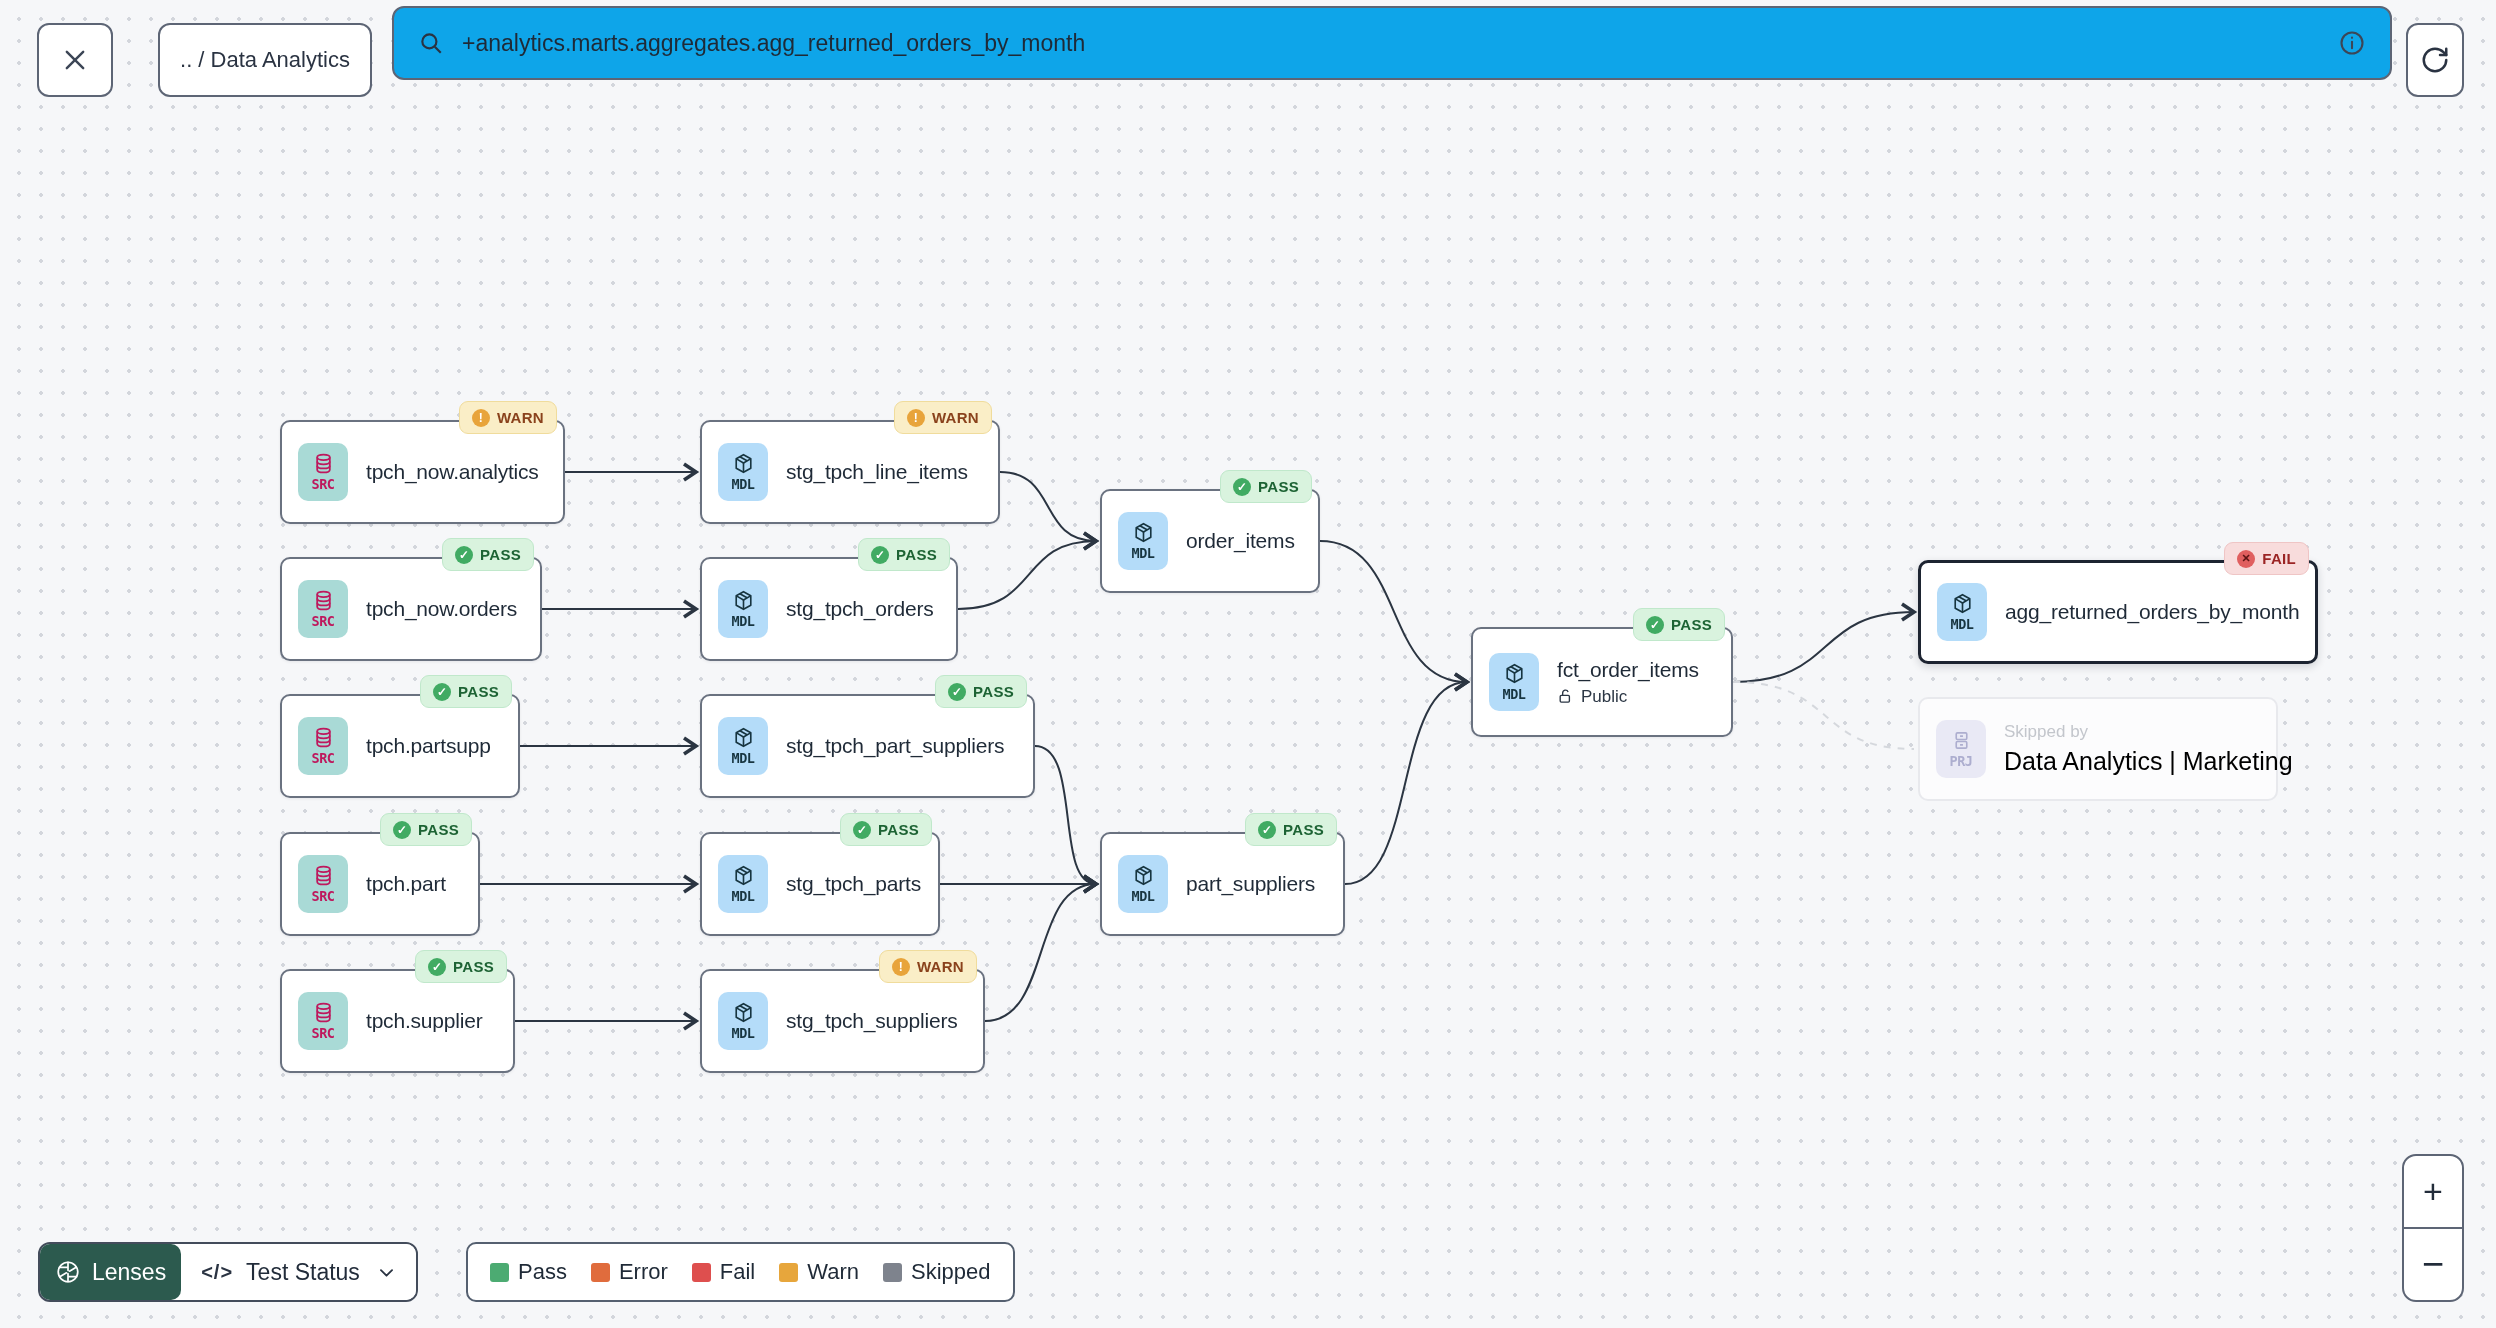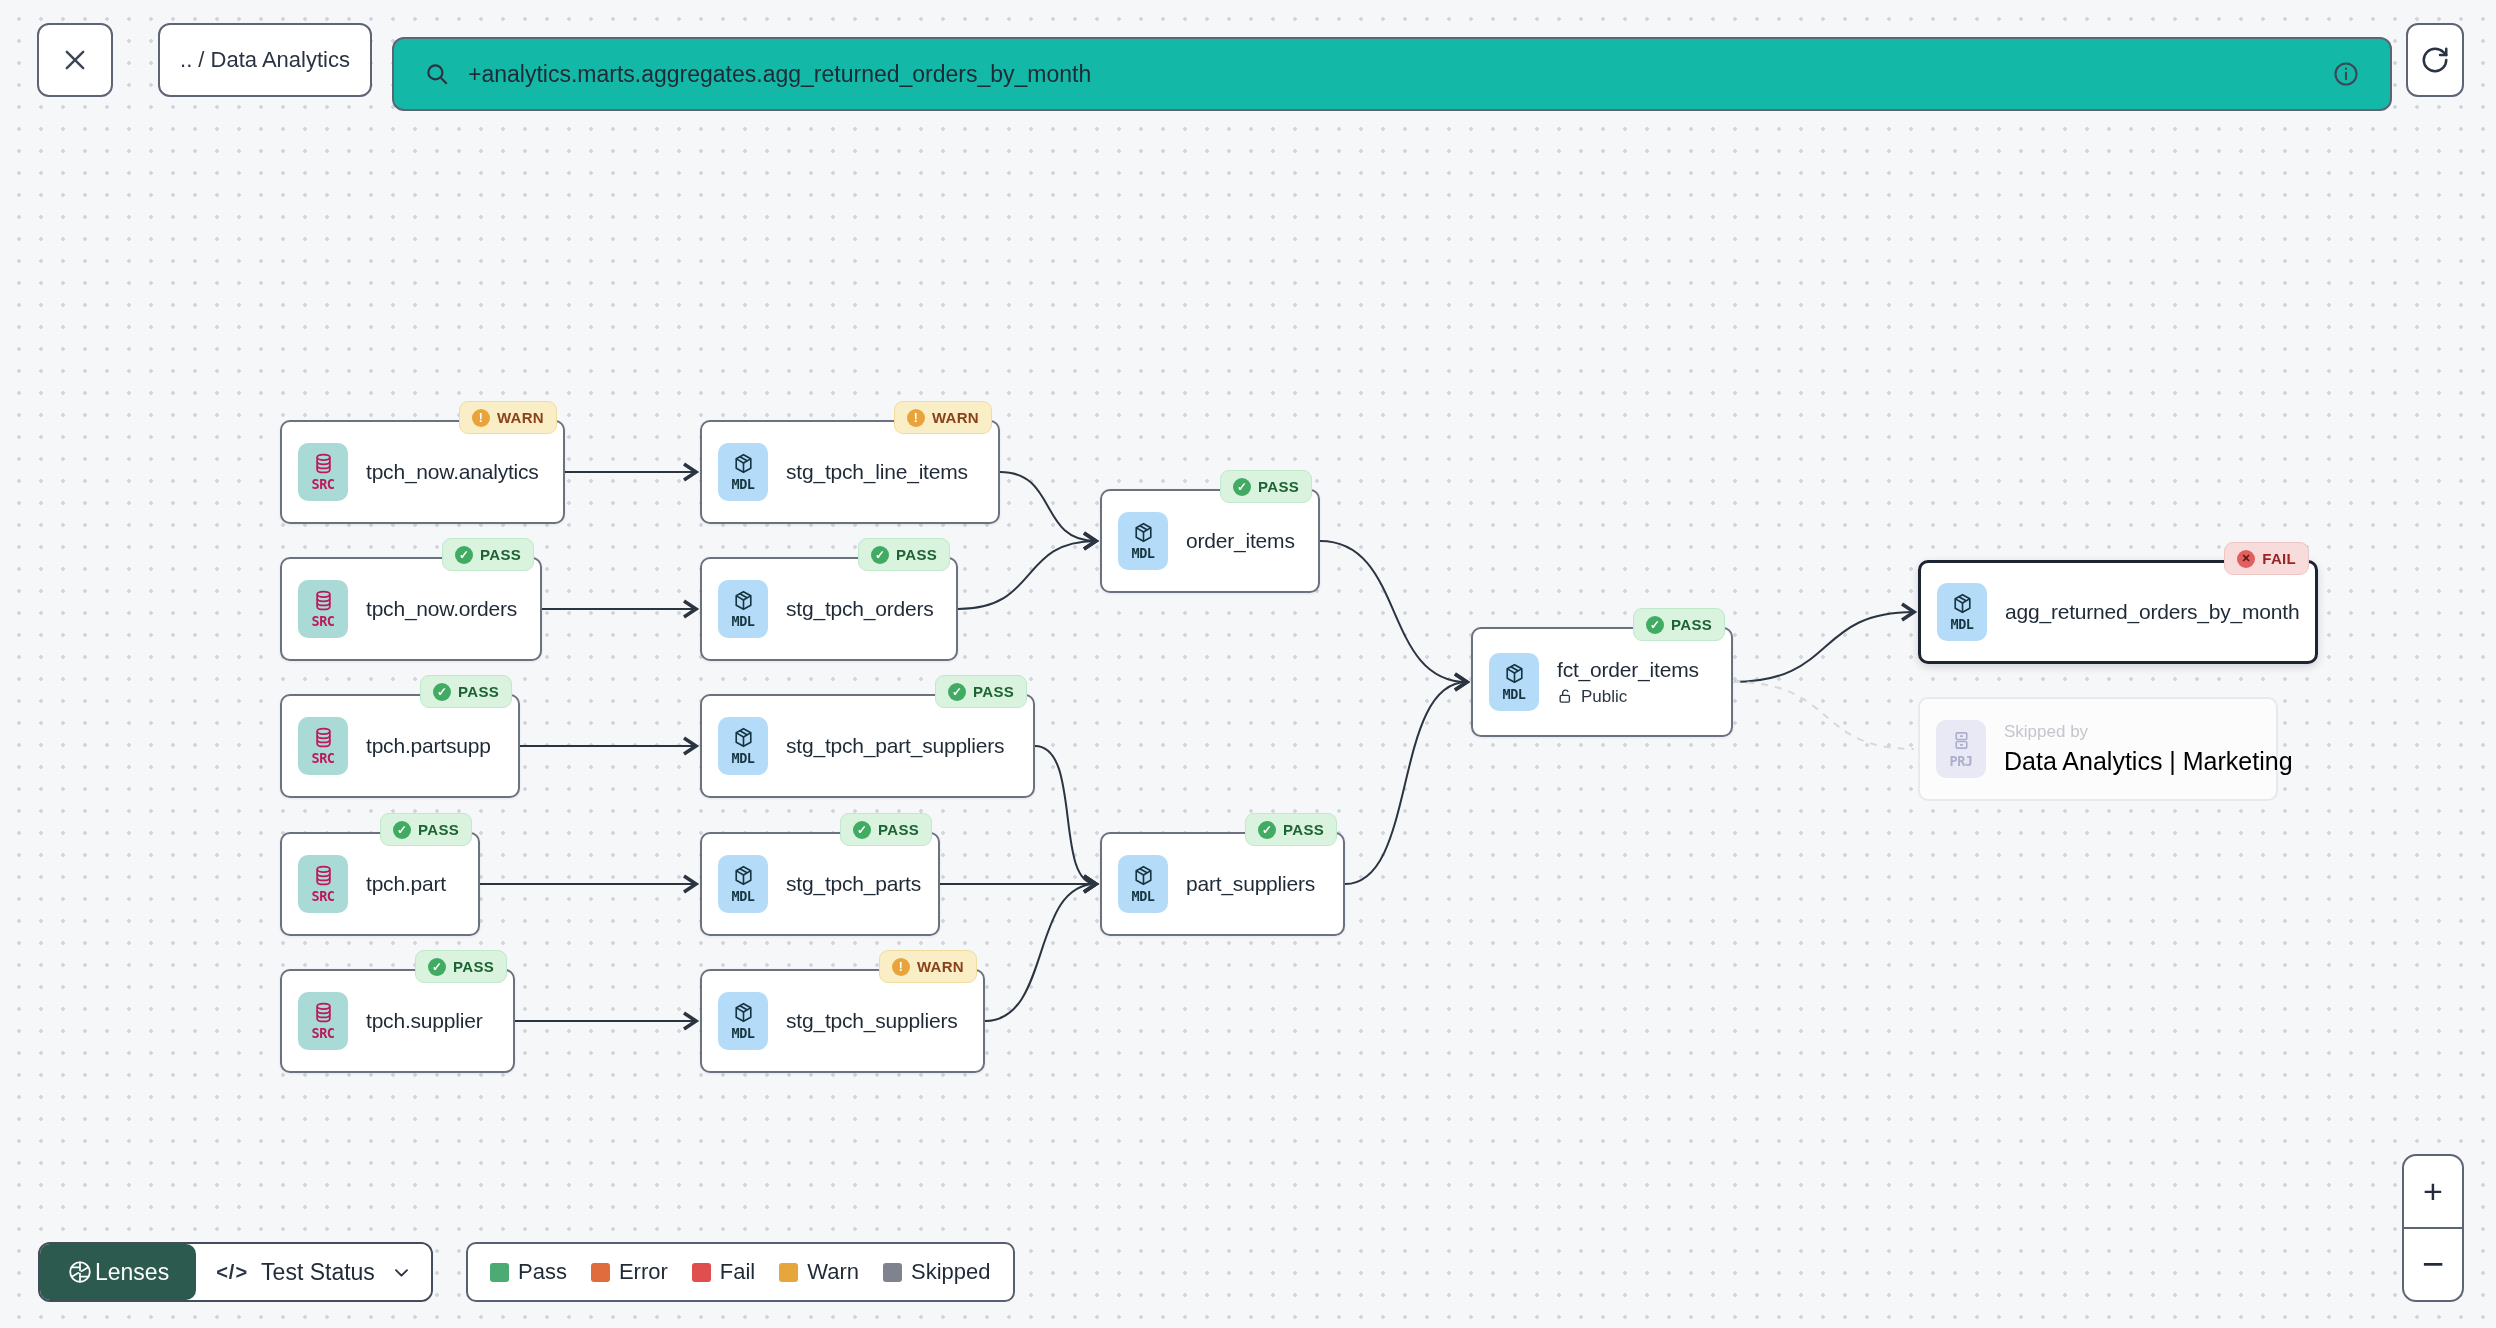--- a/index.html
+++ b/index.html
@@ -17,23 +17,23 @@
   }
   
   .tbtn{
     position:absolute;background:#ffffff;border:2px solid #5d6575;border-radius:12px;
     display:flex;align-items:center;justify-content:center;box-sizing:border-box;
     color:#2a3342;cursor:pointer;
   }
   #btn-close{left:37px;top:23px;width:76px;height:74px;}
   #breadcrumb{left:158px;top:23px;width:214px;height:74px;font-size:22px;}
   #searchbar{
-    position:absolute;left:392px;top:37px;width:2000px;height:74px;box-sizing:border-box;
-    background:#14b8a6;border:2px solid #5d6575;border-radius:12px;
-    display:flex;align-items:center;gap:16px;padding:0 30px;
+    position:absolute;left:392px;top:6px;width:2000px;height:74px;box-sizing:border-box;
+    background:#0ea5e9;border:2px solid #5d6575;border-radius:12px;
+    display:flex;align-items:center;gap:16px;padding:0 24px;
   }
   #searchbar input{
     flex:1;border:none;outline:none;background:transparent;
     font-family:"Liberation Sans",sans-serif;font-size:23px;color:#1f2a37;
   }
   #btn-refresh{left:2406px;top:23px;width:58px;height:74px;}
   .tico svg{display:block;}
   
   #edges{position:absolute;inset:0;pointer-events:none;}
   
@@ -77,22 +77,22 @@
   
   .node.ghost{border:2px solid #e8e9ed;box-shadow:none;background:#fcfcfd;}
   .ghost-title{font-size:17px;color:#c3c6cc;}
   .ghost-label{font-size:25px;color:#000000;white-space:nowrap;}
   
   #lens-group{
     position:absolute;left:38px;top:1242px;height:60px;box-sizing:border-box;
     display:flex;border:2px solid #434c5b;border-radius:12px;overflow:hidden;background:#fff;
   }
   #lenses-btn{
-    background:#2c5a4e;color:#fff;display:flex;align-items:center;gap:2px;
-    padding:0 27px;font-size:23px;cursor:pointer;border-radius:0 10px 10px 0;
+    background:#2c5a4e;color:#fff;display:flex;align-items:center;gap:11px;
+    padding:0 15px;font-size:23px;cursor:pointer;border-radius:0 10px 10px 0;
   }
   #lenses-btn svg{width:26px;height:26px;display:block;}
   #lens-selector{
     display:flex;align-items:center;gap:13px;padding:0 20px;font-size:23px;color:#222c3a;
     background:#fff;cursor:pointer;
   }
   #lens-selector .code{font-weight:600;font-size:20px;letter-spacing:1px;color:#2a3342;}
   #lens-selector svg{width:19px;height:19px;display:block;margin-left:4px;}
   #legend{
     position:absolute;left:466px;top:1242px;height:60px;box-sizing:border-box;

